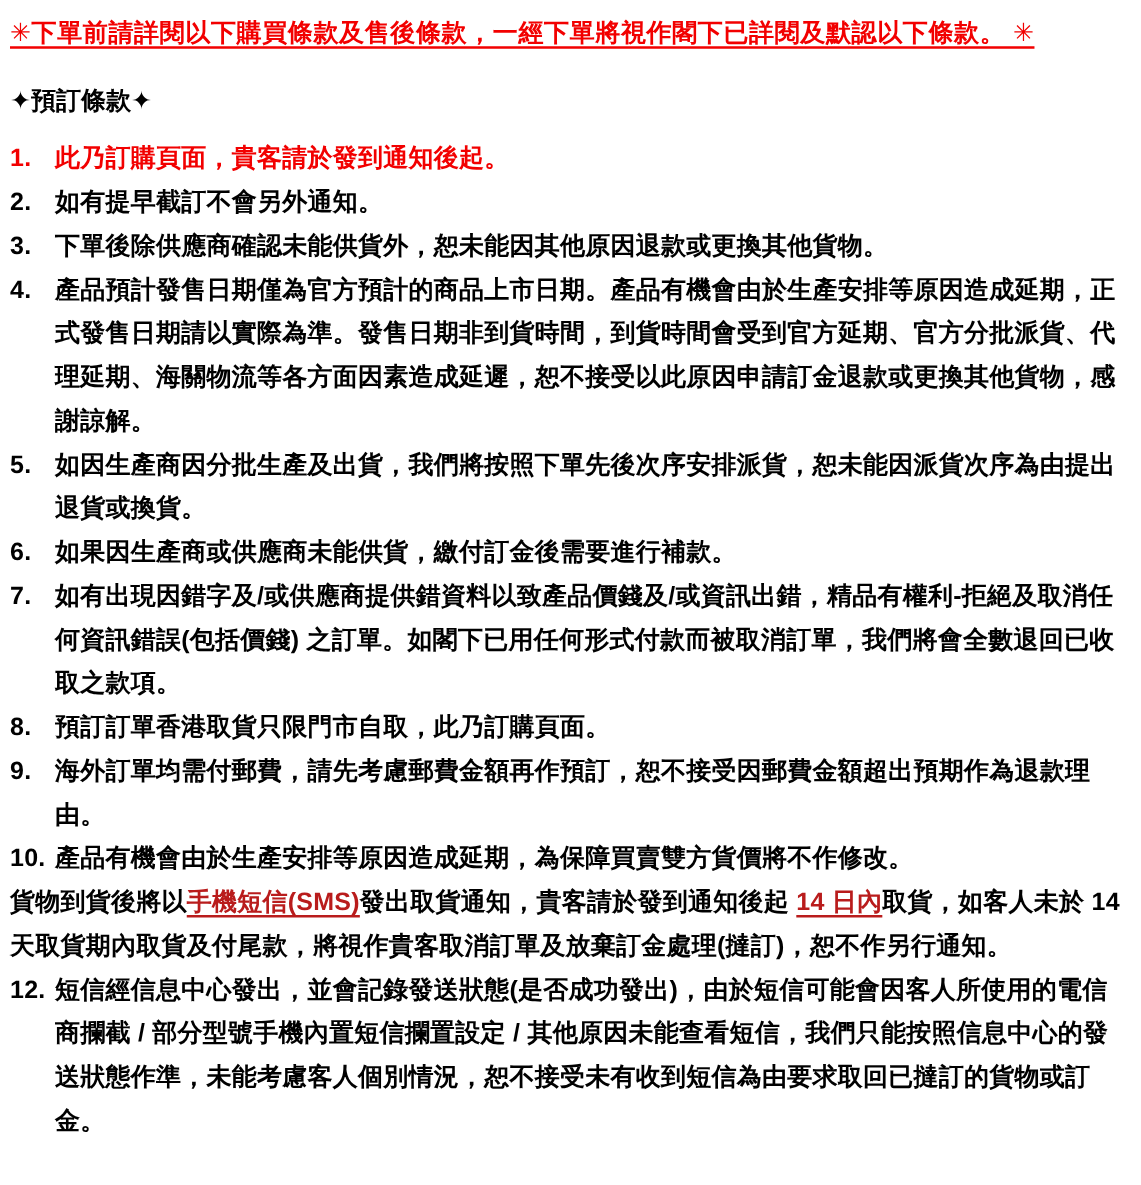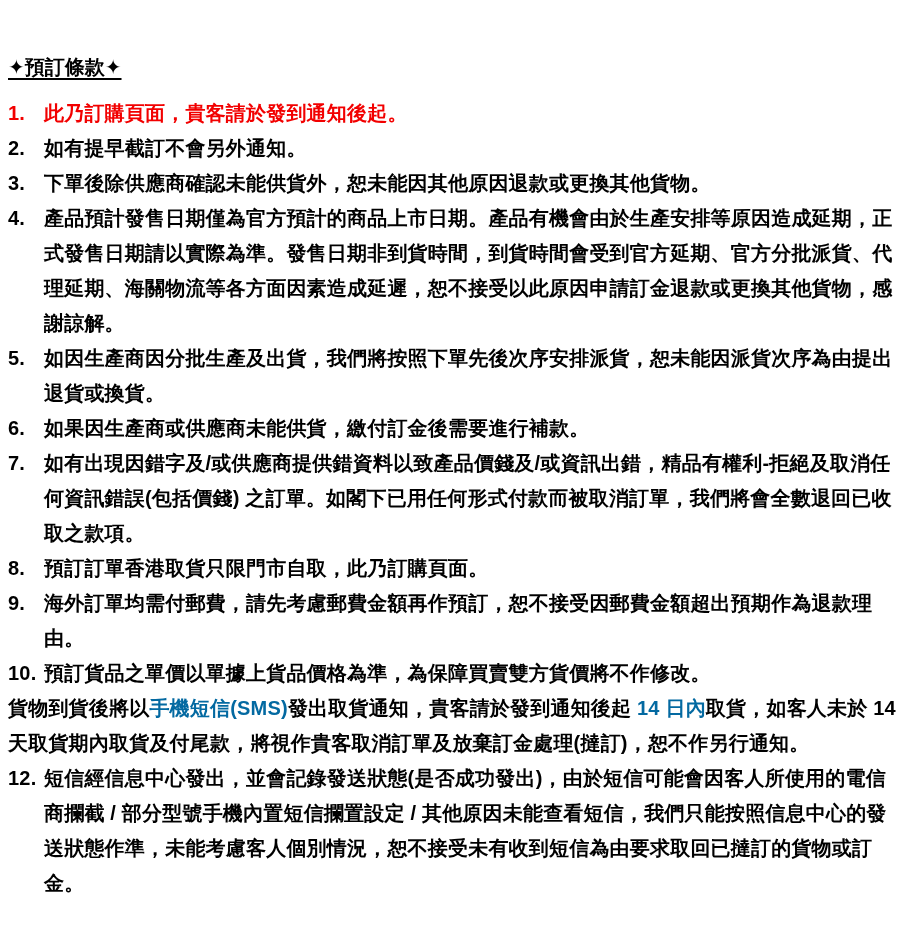--- a/index.html
+++ b/index.html
@@ -22,24 +22,23 @@
   }
   .banner {
     color: #f20000;
     font-size: 20px;
     line-height: 30px;
     text-decoration: underline;
     text-underline-offset: 4px;
     letter-spacing: 0.5px;
   }
   .section-title {
-    margin-top: 40px;
+    margin-top: 24px;
     font-size: 20px;
     line-height: 30px;
-    text-decoration: underline;
     text-underline-offset: 4px;
     display: inline-block;
   }
   .terms {
     margin-top: 14px;
   }
   .term-row {
     display: flex;
     font-size: 20px;
     line-height: 35px;
@@ -50,29 +49,31 @@
     width: 36px;
   }
   .term-content {
     flex: 1;
     min-width: 0;
   }
   .seg-red, .item-red {
     color: #f20000;
   }
   .seg-red-underline {
-    color: #0369a1;
+    color: #b91c1c;
+    text-decoration: underline;
     text-underline-offset: 4px;
     text-decoration-thickness: 2px;
   }
 </style>
 </head>
 <body>
 
 <div class="page">
+  <div class="banner">✳下單前請詳閱以下購買條款及售後條款，一經下單將視作閣下已詳閱及默認以下條款。 ✳</div>
 
   <div>
     <span class="section-title">✦預訂條款✦</span>
   </div>
 
   <div class="terms">
       <div class="term-row item-red">
         <span class="term-num">1.</span>
         <div class="term-content"><span>此乃訂購頁面，貴客請於發到通知後起。</span></div>
       </div>
@@ -103,21 +104,21 @@
       <div class="term-row">
         <span class="term-num">8.</span>
         <div class="term-content"><span>預訂訂單香港取貨只限門市自取，此乃訂購頁面。</span></div>
       </div>
       <div class="term-row">
         <span class="term-num">9.</span>
         <div class="term-content"><span>海外訂單均需付郵費，請先考慮郵費金額再作預訂，恕不接受因郵費金額超出預期作為退款理由。</span></div>
       </div>
       <div class="term-row">
         <span class="term-num">10.</span>
-        <div class="term-content"><span>預訂貨品之單價以單據上貨品價格為準，為保障買賣雙方貨價將不作修改。</span></div>
+        <div class="term-content"><span>產品有機會由於生產安排等原因造成延期，為保障買賣雙方貨價將不作修改。</span></div>
       </div>
       <div class="term-row">
         <div class="term-content"><span>貨物到貨後將以</span><span class="seg-red-underline">手機短信(SMS)</span><span>發出取貨通知，貴客請於發到通知後起 </span><span class="seg-red-underline">14 日內</span><span>取貨，如客人未於 14 天取貨期內取貨及付尾款，將視作貴客取消訂單及放棄訂金處理(撻訂)，恕不作另行通知。</span></div>
       </div>
       <div class="term-row">
         <span class="term-num">12.</span>
         <div class="term-content"><span>短信經信息中心發出，並會記錄發送狀態(是否成功發出)，由於短信可能會因客人所使用的電信商攔截 / 部分型號手機內置短信攔置設定 / 其他原因未能查看短信，我們只能按照信息中心的發送狀態作準，未能考慮客人個別情況，恕不接受未有收到短信為由要求取回已撻訂的貨物或訂金。</span></div>
       </div>
     </div>
 </div>

